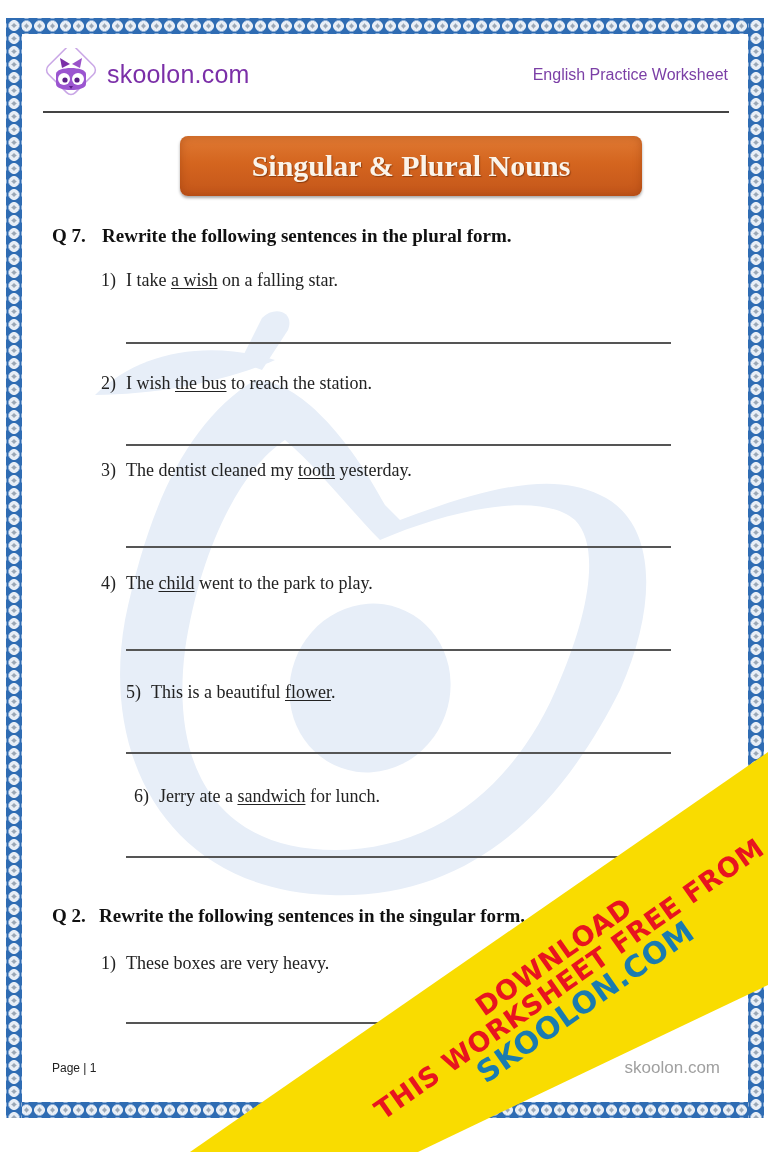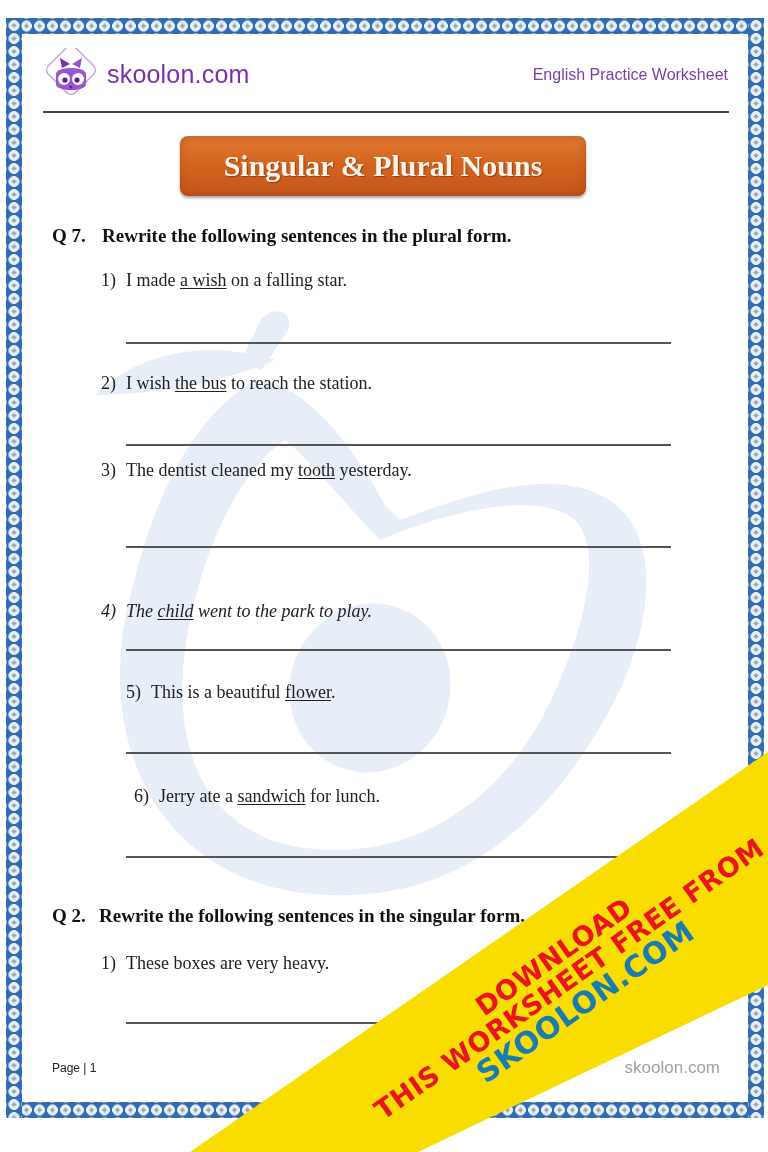--- a/index.html
+++ b/index.html
@@ -37,21 +37,21 @@
   }
   .header-right {
     position: absolute; right: 40px; top: 66px;
     font-family: "Liberation Sans", sans-serif; font-size: 16px; color: #7b3fa6;
   }
   .header-rule {
     position: absolute; left: 43px; top: 111px; width: 686px; height: 2px; background: #444;
   }
 
   .title-box {
-    position: absolute; left: 180px; top: 136px; width: 406px; height: 60px;
+    position: absolute; left: 180px; top: 136px; width: 462px; height: 60px;
     border-radius: 8px;
     background: linear-gradient(180deg, #e07a33 0%, #d4651f 45%, #c4561a 100%);
     box-shadow: 0 2px 3px rgba(0,0,0,0.35), inset 0 0 10px rgba(120,40,0,0.35);
     display: flex; align-items: center; justify-content: center;
   }
   .title-text {
     font-family: "Liberation Serif", serif; font-weight: bold; font-size: 30px;
     color: #fbf4ea; text-shadow: 1px 1px 1px rgba(80,30,0,0.5);
   }
 
@@ -148,35 +148,35 @@
 
 <div class="title-box">
   <span class="title-text">Singular &amp; Plural Nouns</span>
 </div>
 
 <div class="question" style="top:225px;">
   <span class="qnum">Q 7.</span><span>Rewrite the following sentences in the plural form.</span>
 </div>
 
 <div class="item" style="top:270px;">
-  <span class="num">1)</span><span>I made </span><u>a wish</u><span> on a falling star.</span>
+  <span class="num">1)</span><span>I take </span><u>a wish</u><span> on a falling star.</span>
 </div>
 <div class="answer-line" style="top:342px;"></div>
 
 <div class="item" style="top:373px;">
   <span class="num">2)</span><span>I wish </span><u>the bus</u><span> to reach the station.</span>
 </div>
 <div class="answer-line" style="top:444px;"></div>
 
 <div class="item" style="top:460px;">
   <span class="num">3)</span><span>The dentist cleaned my </span><u>tooth</u><span> yesterday.</span>
 </div>
 <div class="answer-line" style="top:546px;"></div>
 
-<div class="item" style="top:601px;font-style:italic;">
+<div class="item" style="top:573px;">
   <span class="num">4)</span><span>The </span><u>child</u><span> went to the park to play.</span>
 </div>
 <div class="answer-line" style="top:649px;"></div>
 
 <div class="item" style="top:682px;margin-left:25px;">
   <span class="num">5)</span><span>This is a beautiful </span><u>flower</u><span>.</span>
 </div>
 <div class="answer-line" style="top:752px;"></div>
 
 <div class="item" style="top:786px;margin-left:33px;">

